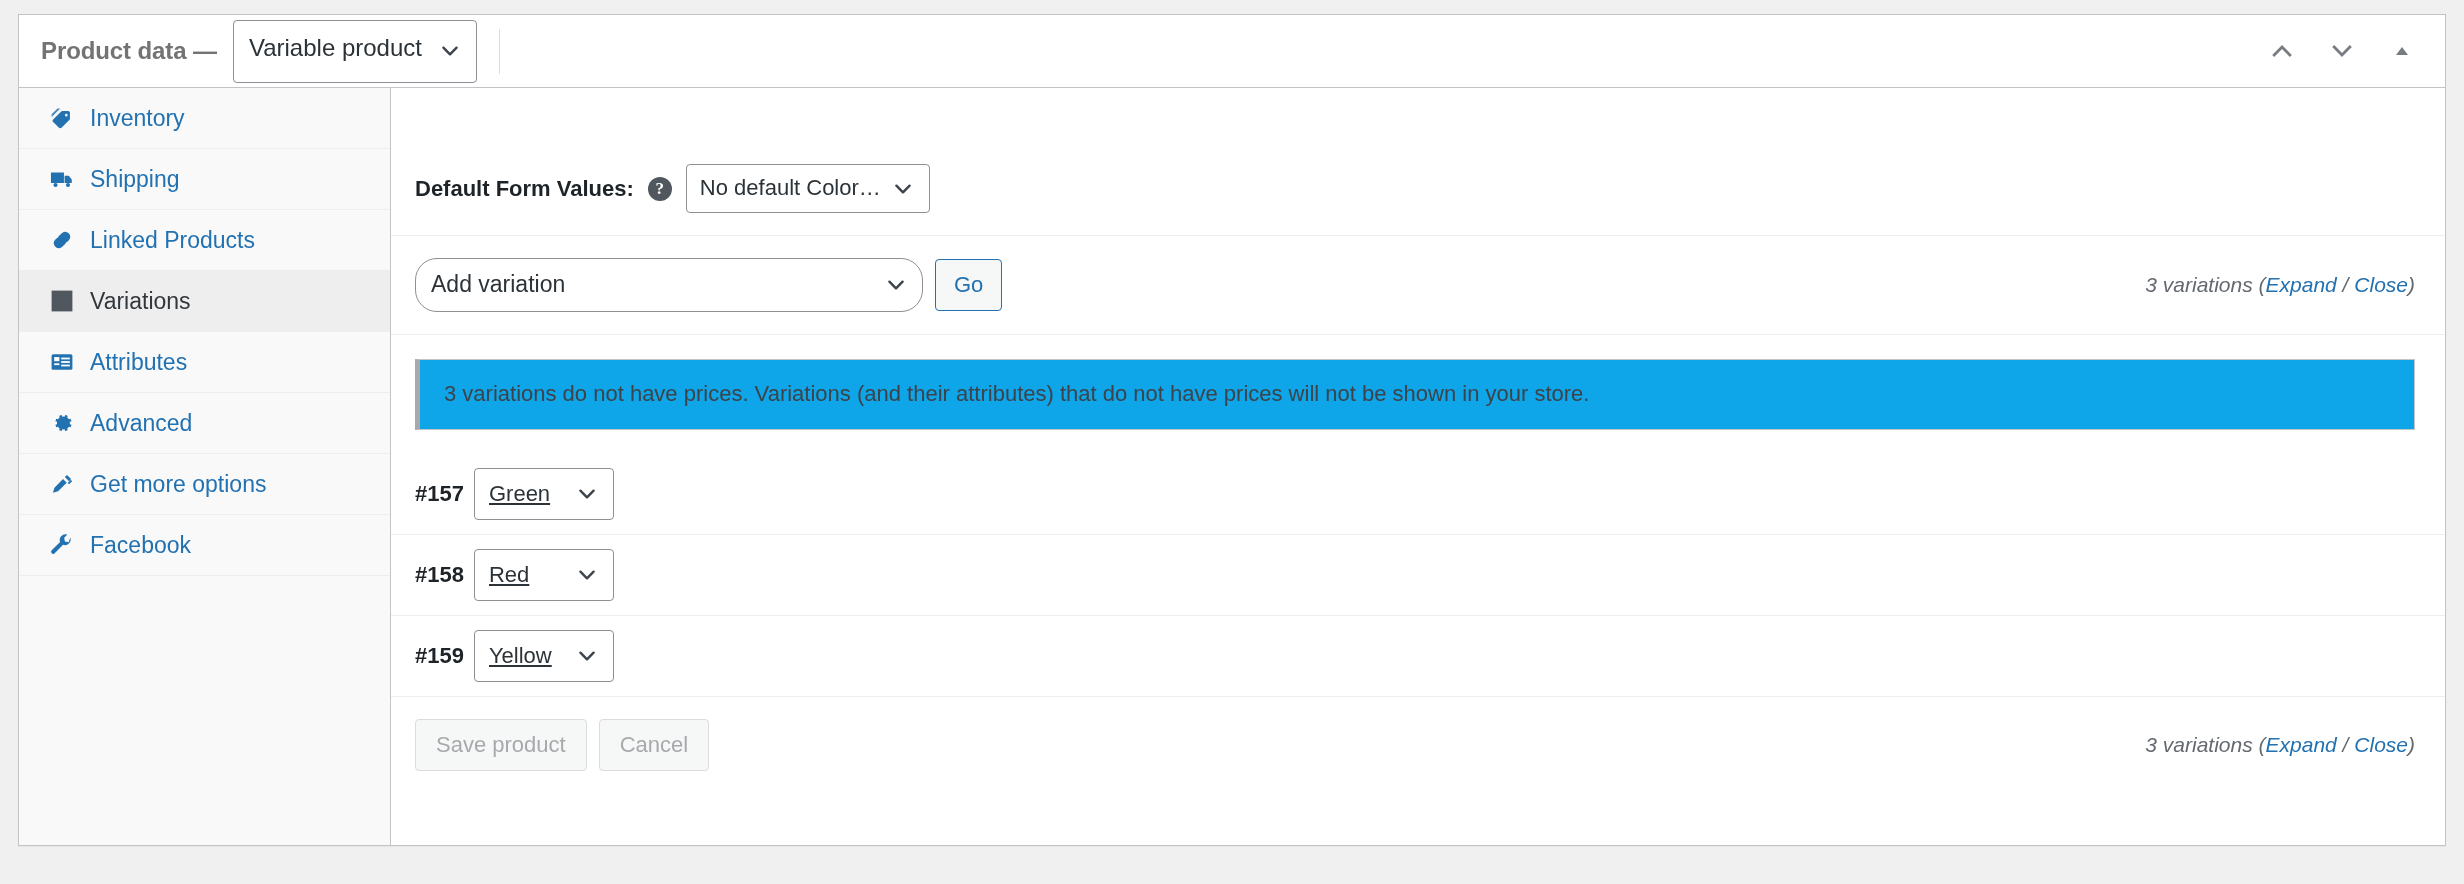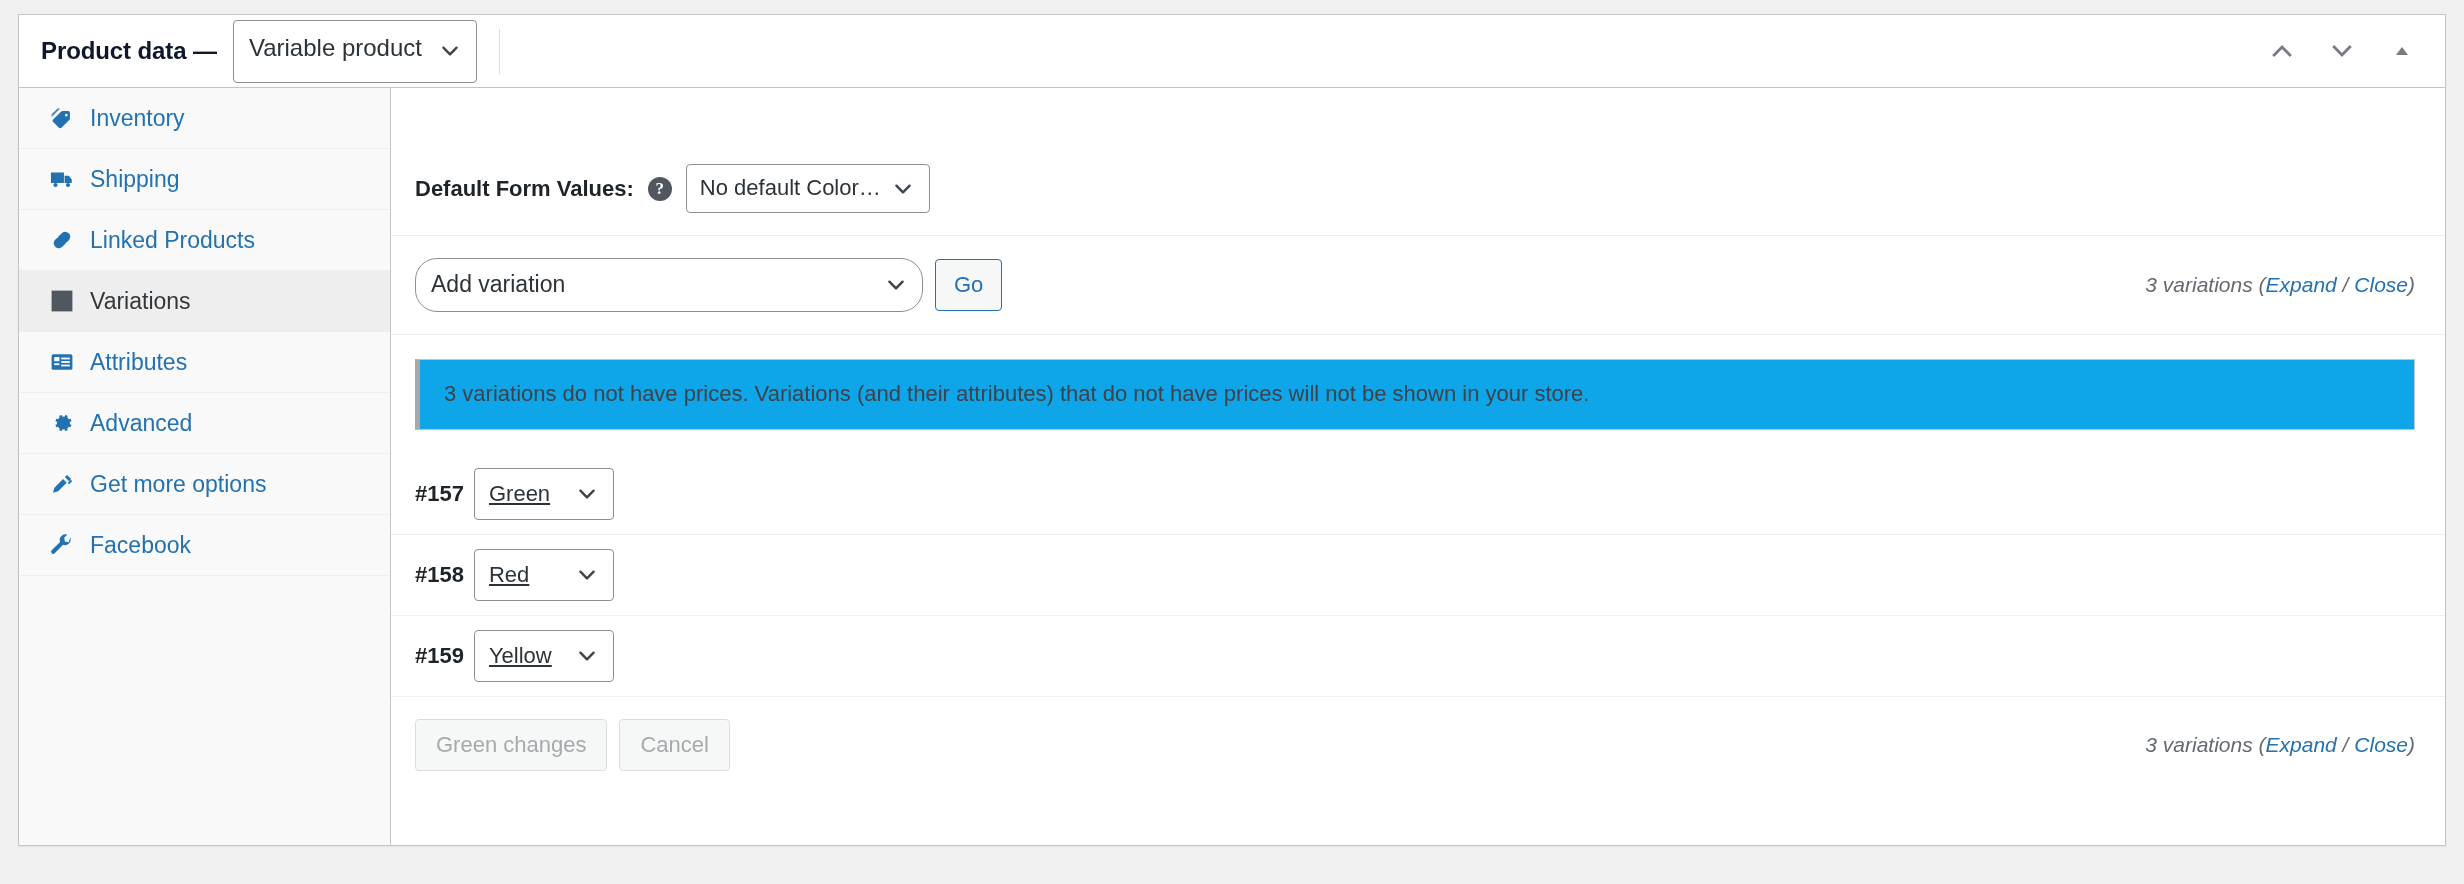--- a/index.html
+++ b/index.html
@@ -30,21 +30,21 @@
     border-bottom: 1px solid #c3c4c7;
     display: flex;
     align-items: center;
     padding: 0 12px 0 22px;
     background: #fff;
     position: relative;
   }
   .hndle-title {
     font-size: 24px;
     font-weight: 700;
-    color: #0f172a;
+    color: #737373;
     letter-spacing: -.1px;
     white-space: nowrap;
   }
   .type-select-wrap { margin-left: 16px; position: relative; }
   select.wp-select {
     -webkit-appearance: none; appearance: none;
     font-family: "Liberation Sans", sans-serif;
     background: #fff;
     border: 1px solid #8c8f94;
     border-radius: 4px;
@@ -476,21 +476,21 @@
           </select>
           <span class="sel-arrow">
             <svg viewBox="0 0 20 20" fill="none" stroke="#3c434a" stroke-width="2.2" stroke-linecap="round" stroke-linejoin="round">
                 <path d="M4 7l6 6 6-6"></path>
               </svg>
           </span>
         </span>
       </div>
 
       <div class="toolbar-footer">
-        <button class="btn-disabled">Green changes</button>
+        <button class="btn-disabled">Save product</button>
         <button class="btn-disabled">Cancel</button>
         <span class="spacer-fill"></span>
         <span class="variations-count">
           <span>3 variations</span>
           <span class="paren">(</span><a href="#">Expand</a><span class="paren"> / </span><a href="#">Close</a><span class="paren">)</span>
         </span>
       </div>
 
     </div>
   </div>

